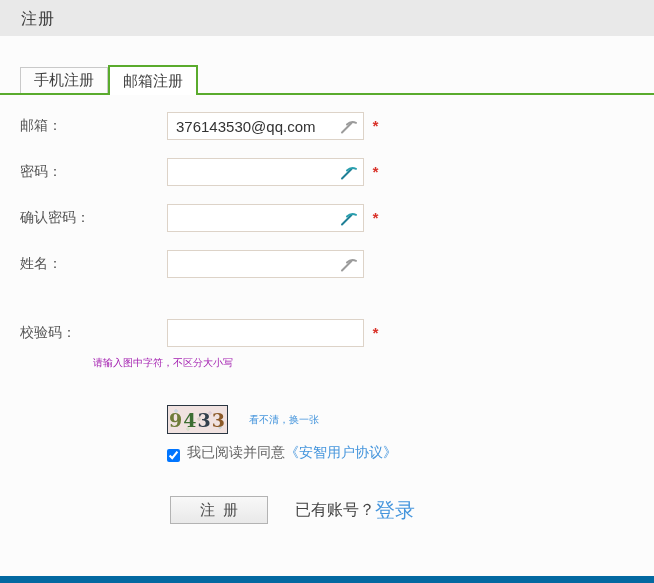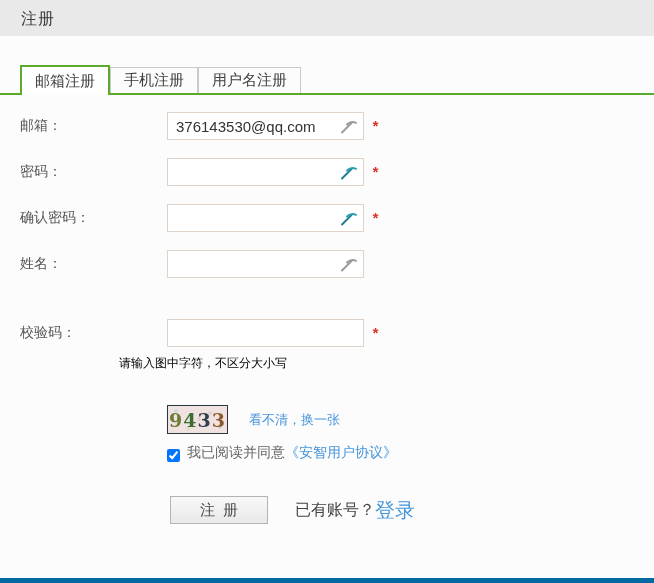--- a/index.html
+++ b/index.html
@@ -1,17 +1,17 @@
 <!DOCTYPE html>
 <html><head>
 <meta charset="utf-8">
 <style>
   * { margin:0; padding:0; box-sizing:border-box; }
   body { font-family:"Liberation Sans","DejaVu Sans",sans-serif; background:#fff; }
-  .page { width:654px; height:583px; background:#fcfcfc; border-bottom:5px solid #0369a1; overflow:hidden; }
+  .page { width:654px; height:583px; background:#fcfcfc; border-bottom:7px solid #0369a1; overflow:hidden; }
 
   .header { height:36px; background:#e9e9e9; }
   .page-title { font-size:16px; font-weight:normal; color:#404040; line-height:37px; padding-left:21px; letter-spacing:1px; }
 
   .tabs { height:30px; margin-top:29px; padding-left:20px; display:flex; align-items:flex-end; position:relative; }
   .tabs::after { content:""; position:absolute; left:0; right:0; bottom:0; height:2px; background:#5aab2d; z-index:0; }
   .tab { position:relative; z-index:0; height:26px; line-height:24px; margin-bottom:2px; padding:0 13px;
          border:1px solid #c9c9c9; border-bottom:none; background:#fcfcfc; font-size:15px; color:#404040; cursor:pointer; }
   .tab.active { z-index:1; height:30px; line-height:27px; margin-bottom:0; border:2px solid #5aab2d; border-bottom:none; background:#fff; }
 
@@ -22,34 +22,34 @@
   .fieldwrap { position:relative; width:197px; height:28px; flex:none; }
   .txt { width:197px; height:28px; border:1px solid #ddd3c8; background:#fff; padding:0 28px 0 8px; font-size:15px; color:#333; outline:none; font-family:inherit; }
   .txt.noicon { padding-right:8px; }
   .ime-icon { position:absolute; right:6px; top:5px; width:18px; height:18px; }
   .ime-icon svg { display:block; }
   .ime-gray path { stroke:#9b9b9b; }
   .ime-teal path.p1 { stroke:#2a9fae; }
   .ime-teal path.p2 { stroke:#1f7f96; }
   .req { color:#d9332a; font-size:15px; font-weight:bold; font-style:italic; margin-left:8px; line-height:28px; }
 
-  .hint { padding-left:119px; font-size:12px; color:#000000; line-height:16px; }
+  .hint { padding-left:93px; font-size:10px; color:#a21caf; line-height:16px; }
 
   .captcha-row { display:flex; align-items:center; padding-left:167px; margin-top:34px; height:29px; }
   .captcha-box { width:61px; height:29px; border:1px solid #2a3642; cursor:pointer;
                  display:flex; align-items:center; justify-content:center;
                  font-family:"DejaVu Serif","Liberation Serif",serif; font-weight:bold; font-size:19px; letter-spacing:1px;
                  background-color:#f0e2e0;
                  background-image:
                    radial-gradient(circle at 8px 5px,  #cdd8e0 0 1.5px, transparent 2px),
                    radial-gradient(circle at 20px 23px,#d8e0cc 0 1.5px, transparent 2px),
                    radial-gradient(circle at 42px 7px, #e0d0d8 0 1.5px, transparent 2px),
                    radial-gradient(circle at 52px 21px,#c8d4d8 0 1.5px, transparent 2px),
                    radial-gradient(circle at 31px 13px,#dcd4c8 0 1.5px, transparent 2px); }
-  .refresh-link { margin-left:21px; font-size:13px; color:#4595dc; text-decoration:none; cursor:pointer; }
+  .refresh-link { margin-left:21px; font-size:10px; color:#4595dc; text-decoration:none; cursor:pointer; }
 
   .agree-row { display:flex; align-items:flex-end; padding-left:167px; margin-top:12px; font-size:14px; color:#666; height:16px; }
   .agree-row input { width:13px; height:13px; margin-right:7px; cursor:pointer; }
   .agree-link { color:#4595dc; text-decoration:none; cursor:pointer; }
 
   .submit-row { display:flex; align-items:center; padding-left:170px; margin-top:34px; height:28px; }
   .submit-btn { width:98px; height:28px; border:1px solid #b3b3b3; background:linear-gradient(#f8f8f8,#e9e9e9);
                 font-size:15px; color:#4a4a4a; letter-spacing:8px; text-indent:8px; cursor:pointer; font-family:inherit; }
   .login-prompt { margin-left:27px; font-size:16px; color:#444; }
   .login-link { color:#4595dc; text-decoration:none; cursor:pointer; font-size:20px; }
@@ -57,23 +57,22 @@
 </head>
 <body>
 
 <div class="page">
 
   <div class="header">
     <h1 class="page-title">注册</h1>
   </div>
 
   <div class="tabs">
+    <div class="tab">手机注册</div>
     <div class="tab active">邮箱注册</div>
-    <div class="tab">手机注册</div>
-    <div class="tab">用户名注册</div>
   </div>
 
   <div class="form">
 
     <div class="row">
       <span class="lbl">邮箱：</span>
       <span class="fieldwrap">
         <input class="txt" type="text" value="376143530@qq.com" style="">
         <span class="ime-icon ime-gray">
           <svg width="18" height="18" viewBox="0 0 18 18" fill="none">

